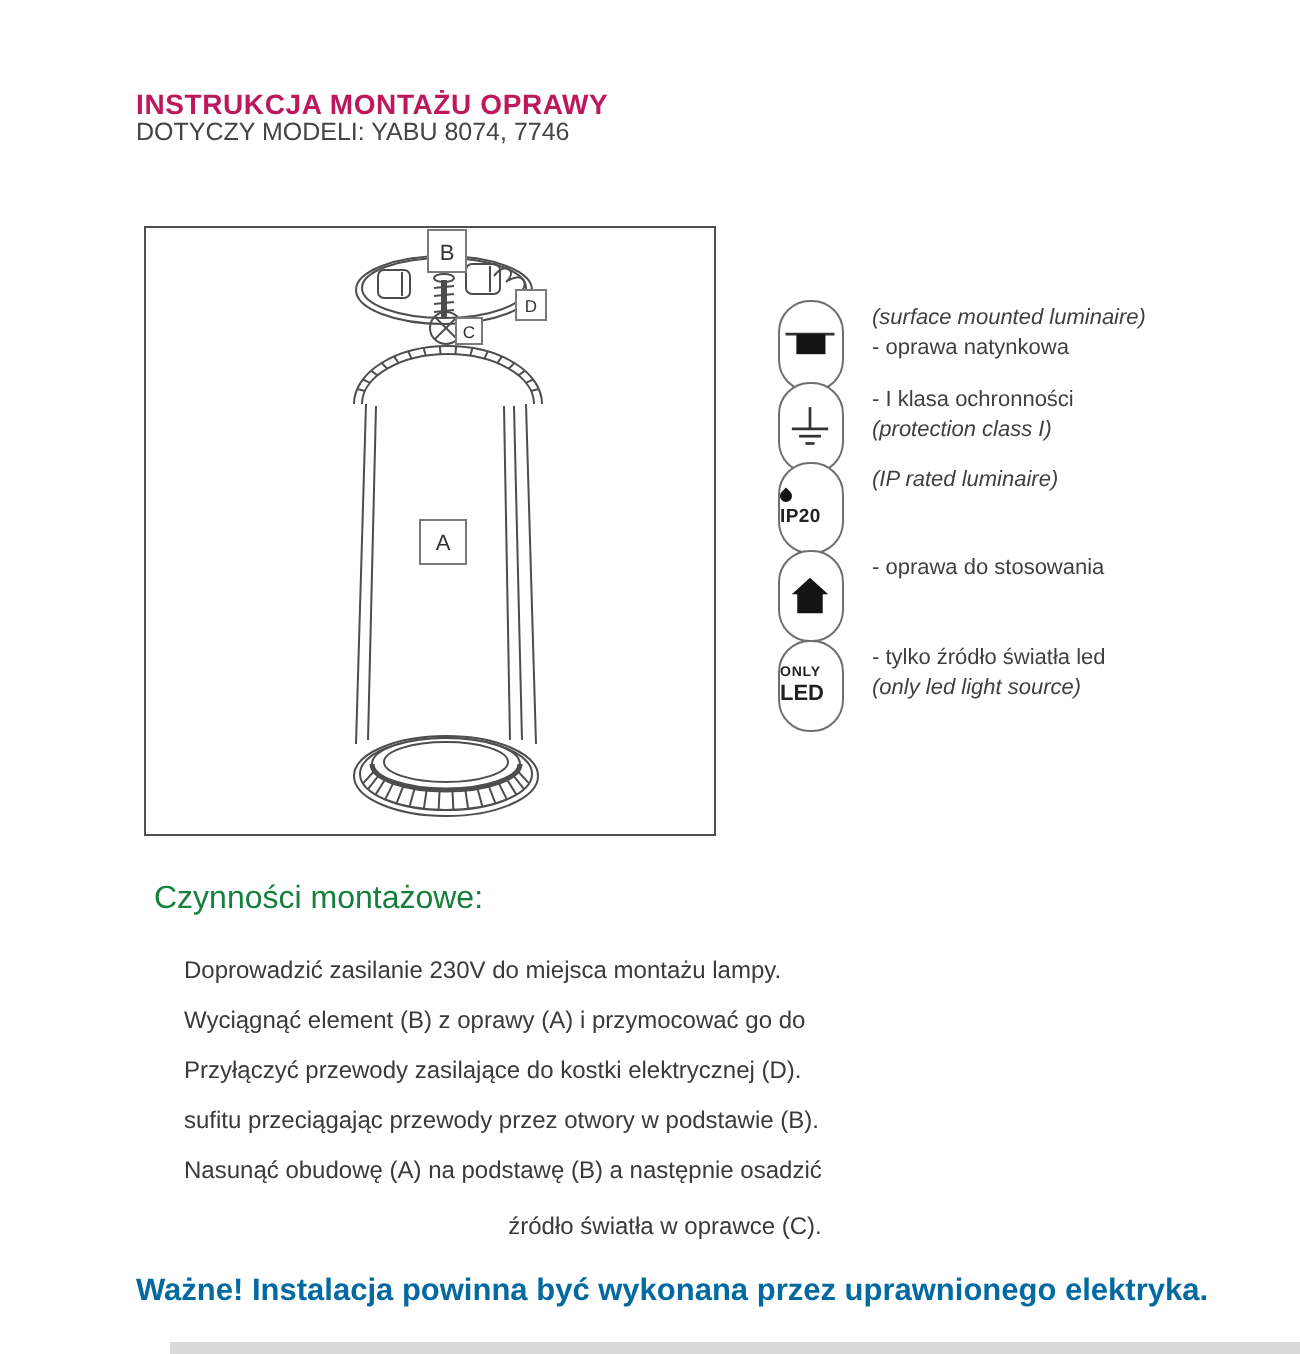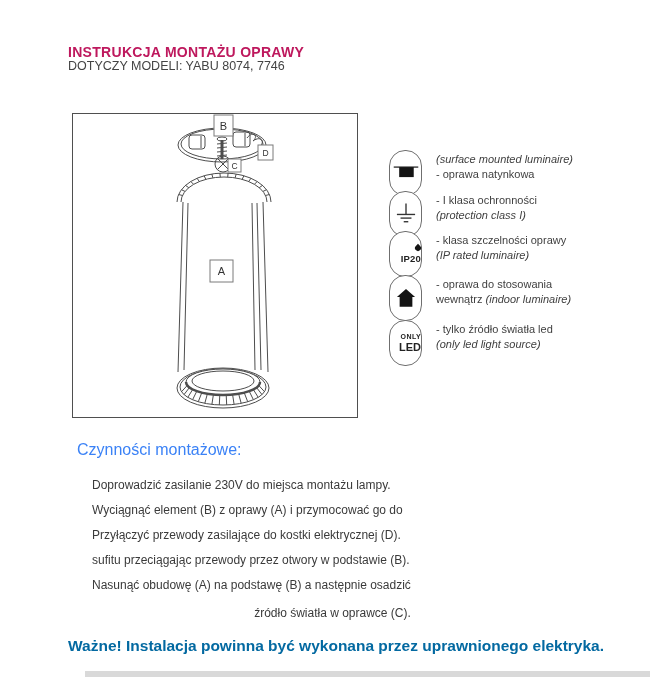--- a/index.html
+++ b/index.html
@@ -10,30 +10,30 @@
   .title{position:absolute;left:68px;top:17px;font-size:14px;font-weight:bold;letter-spacing:.3px;color:#be185d;margin-top:27px;}
   .subtitle{position:absolute;left:68px;top:35px;font-size:12.5px;color:#444;margin-top:24px;}
 
   .diagram-box{position:absolute;left:72px;top:113px;width:284px;height:303px;border:1.5px solid #4f4f4f;box-sizing:content-box;}
   .diagram-box svg{display:block;}
 
   .legend{position:absolute;left:389px;top:150px;width:235px;}
   .legend-row{position:absolute;left:0;display:flex;gap:14px;align-items:flex-start;}
   .icon-box{
     width:33px;height:46px;border:1.6px solid #6f6f6f;border-radius:16px;flex:0 0 auto;
-    display:flex;flex-direction:column;align-items:flex-end;justify-content:center;box-sizing:border-box;background:#fff;
+    display:flex;flex-direction:column;align-items:flex-start;justify-content:center;box-sizing:border-box;background:#fff;
   }
   .legend-text{font-size:11px;line-height:14.5px;color:#3f3f3f;padding-top:2px;}
   .it{font-style:italic;}
   .ip-drop{width:6px;height:6px;background:#141414;border-radius:0 50% 50% 50%;transform:rotate(45deg);margin-bottom:2px;}
   .ip-label{font-size:9.5px;font-weight:bold;color:#222;letter-spacing:.2px;}
   .only-top{font-size:7px;font-weight:bold;color:#222;letter-spacing:.4px;line-height:8px;}
   .only-bottom{font-size:11px;font-weight:bold;color:#222;line-height:12px;}
 
-  .section-heading{position:absolute;left:77px;top:441px;font-size:16px;color:#3b82f6;}
+  .section-heading{position:absolute;left:77px;top:441px;font-size:16px;color:#15803d;}
   .instructions{position:absolute;left:92px;top:473px;font-size:12px;line-height:25px;color:#3a3a3a;}
   .instructions div:last-child{margin-top:3px;text-align:right;}
   .warning{position:absolute;left:68px;top:637px;font-size:15.5px;font-weight:bold;color:#0369a1;}
   .bottom-strip{position:absolute;left:85px;top:671px;width:565px;height:6px;background:#d9d9d9;}
 </style>
 </head>
 <body>
 
 <div class="title">INSTRUKCJA MONTAŻU OPRAWY</div>
 <div class="subtitle">DOTYCZY MODELI: YABU 8074, 7746</div>
@@ -166,34 +166,32 @@
       <div><span></span><span class="it">(protection class I)</span></div>
     </div>
   </div>
 
   <div class="legend-row" style="top:81px;">
     <div class="icon-box">
       <div class="ip-drop"></div>
       <div class="ip-label">IP20</div>
     </div>
     <div class="legend-text">
-      <div><span>- klasa szczelności oprawy</span></div>
       <div><span></span><span class="it">(IP rated luminaire)</span></div>
     </div>
   </div>
 
   <div class="legend-row" style="top:125px;">
     <div class="icon-box">
       <svg width="30" height="30" viewBox="0 0 33 33">
         <path d="M16.5,6.5 L26.5,15.5 L23.5,15.5 L23.5,26 L9.5,26 L9.5,15.5 L6.5,15.5 Z" fill="#141414" stroke="none"></path>
       </svg>
     </div>
     <div class="legend-text">
       <div><span>- oprawa do stosowania</span></div>
-      <div><span>wewnątrz </span><span class="it">(indoor luminaire)</span></div>
     </div>
   </div>
 
   <div class="legend-row" style="top:170px;">
     <div class="icon-box">
       <div class="only-top">ONLY</div>
       <div class="only-bottom">LED</div>
     </div>
     <div class="legend-text">
       <div><span>- tylko źródło światła led</span></div>

